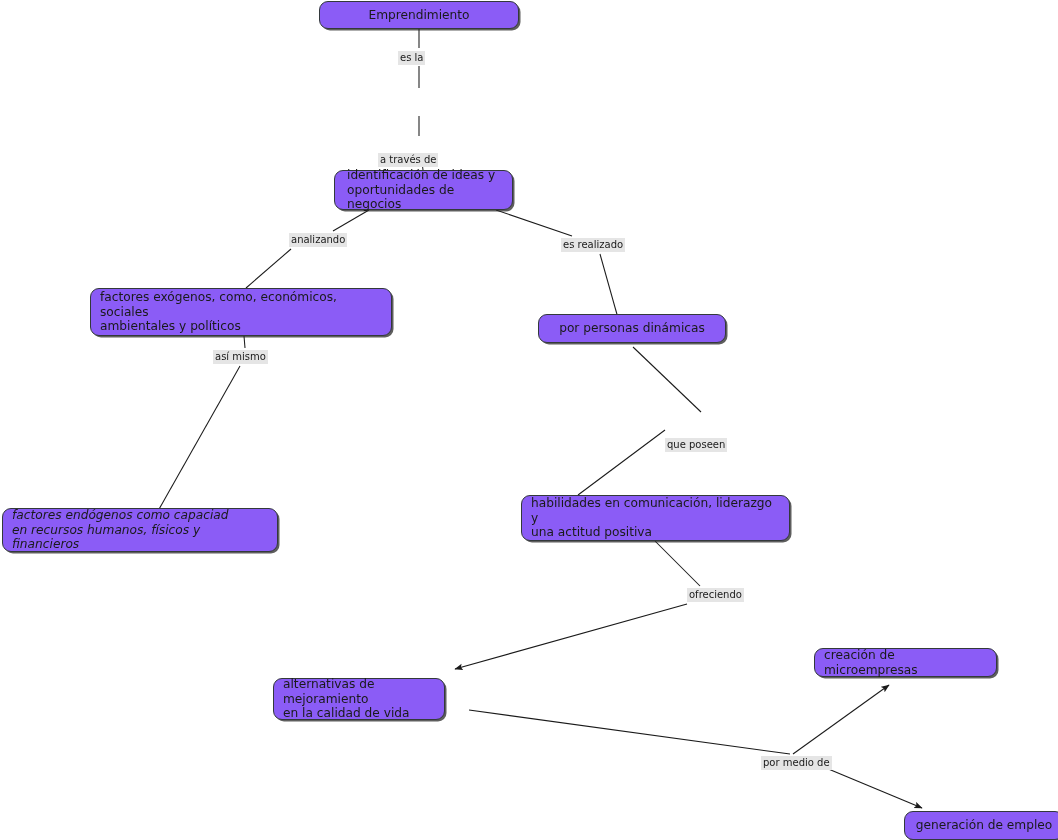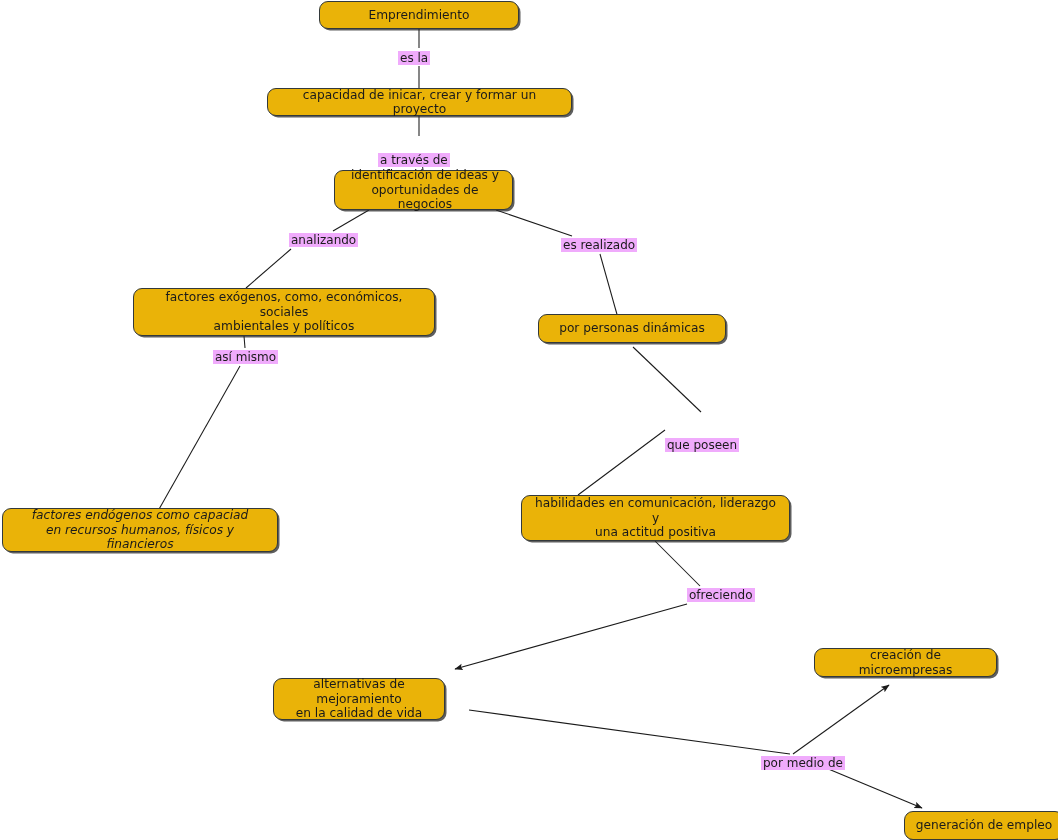--- a/index.html
+++ b/index.html
@@ -32,44 +32,44 @@
     width: 1058px;
     height: 840px;
     z-index: 1;
     pointer-events: none;
   }
 
   .node {
     position: absolute;
     z-index: 2;
     box-sizing: border-box;
-    background: #eab308;
+    background: #8b5cf6;
     border: 1px solid #33393b;
     border-radius: 9px;
     color: #1a1a1a;
     font-family: "DejaVu Sans", sans-serif;
     font-size: 12.2px;
     line-height: 14.5px;
-    text-align: center;
+    text-align: left;
     display: flex;
     align-items: center;
     justify-content: center;
     padding: 0 9px;
     box-shadow: 2px 2px 0 -0.5px rgba(40,40,40,0.75);
     white-space: pre-line;
   }
 
   .edge-label {
     position: absolute;
     z-index: 3;
     font-family: "DejaVu Sans", sans-serif;
-    font-size: 12px;
+    font-size: 10px;
     line-height: 14px;
     color: #1a1a1a;
-    background: #f0abfc;
+    background: #e5e5e5;
     white-space: nowrap;
     padding: 0 2px;
   }
 </style>
 </head>
 <body>
 
 <div id="map-canvas">
 
   <svg id="edge-layer" viewBox="0 0 1058 840" width="1058" height="840" xmlns="http://www.w3.org/2000/svg">
@@ -112,26 +112,25 @@
       <line x1="469" y1="710" x2="790" y2="754"></line>
 
       <line x1="793" y1="754" x2="889" y2="685" marker-end="url(#arrowhead)"></line>
 
       <line x1="826" y1="768" x2="922" y2="808" marker-end="url(#arrowhead)"></line>
     </g>
   </svg>
 
   <div class="node" style="left:319px; top:1px; width:200px; height:28px;">Emprendimiento</div>
 
-  <div class="node" style="left:267px; top:88px; width:305px; height:28px;">capacidad de inicar, crear y formar un proyecto</div>
 
   <div class="node" style="left:334px; top:170px; width:179px; height:40px;padding-left:12px;">identificación de ideas y
 oportunidades de negocios</div>
 
-  <div class="node" style="left:90px; top:288px; width:302px; height:48px;margin-left:43px;">factores exógenos, como, económicos, sociales
+  <div class="node" style="left:90px; top:288px; width:302px; height:48px;">factores exógenos, como, económicos, sociales
 ambientales y políticos</div>
 
   <div class="node" style="left:2px; top:508px; width:276px; height:44px;font-style:italic;">factores endógenos como capaciad
 en recursos humanos, físicos y financieros</div>
 
   <div class="node" style="left:538px; top:314px; width:188px; height:29px;">por personas dinámicas</div>
 
   <div class="node" style="left:521px; top:495px; width:269px; height:46px;">habilidades en comunicación, liderazgo y
 una actitud positiva</div>
 

